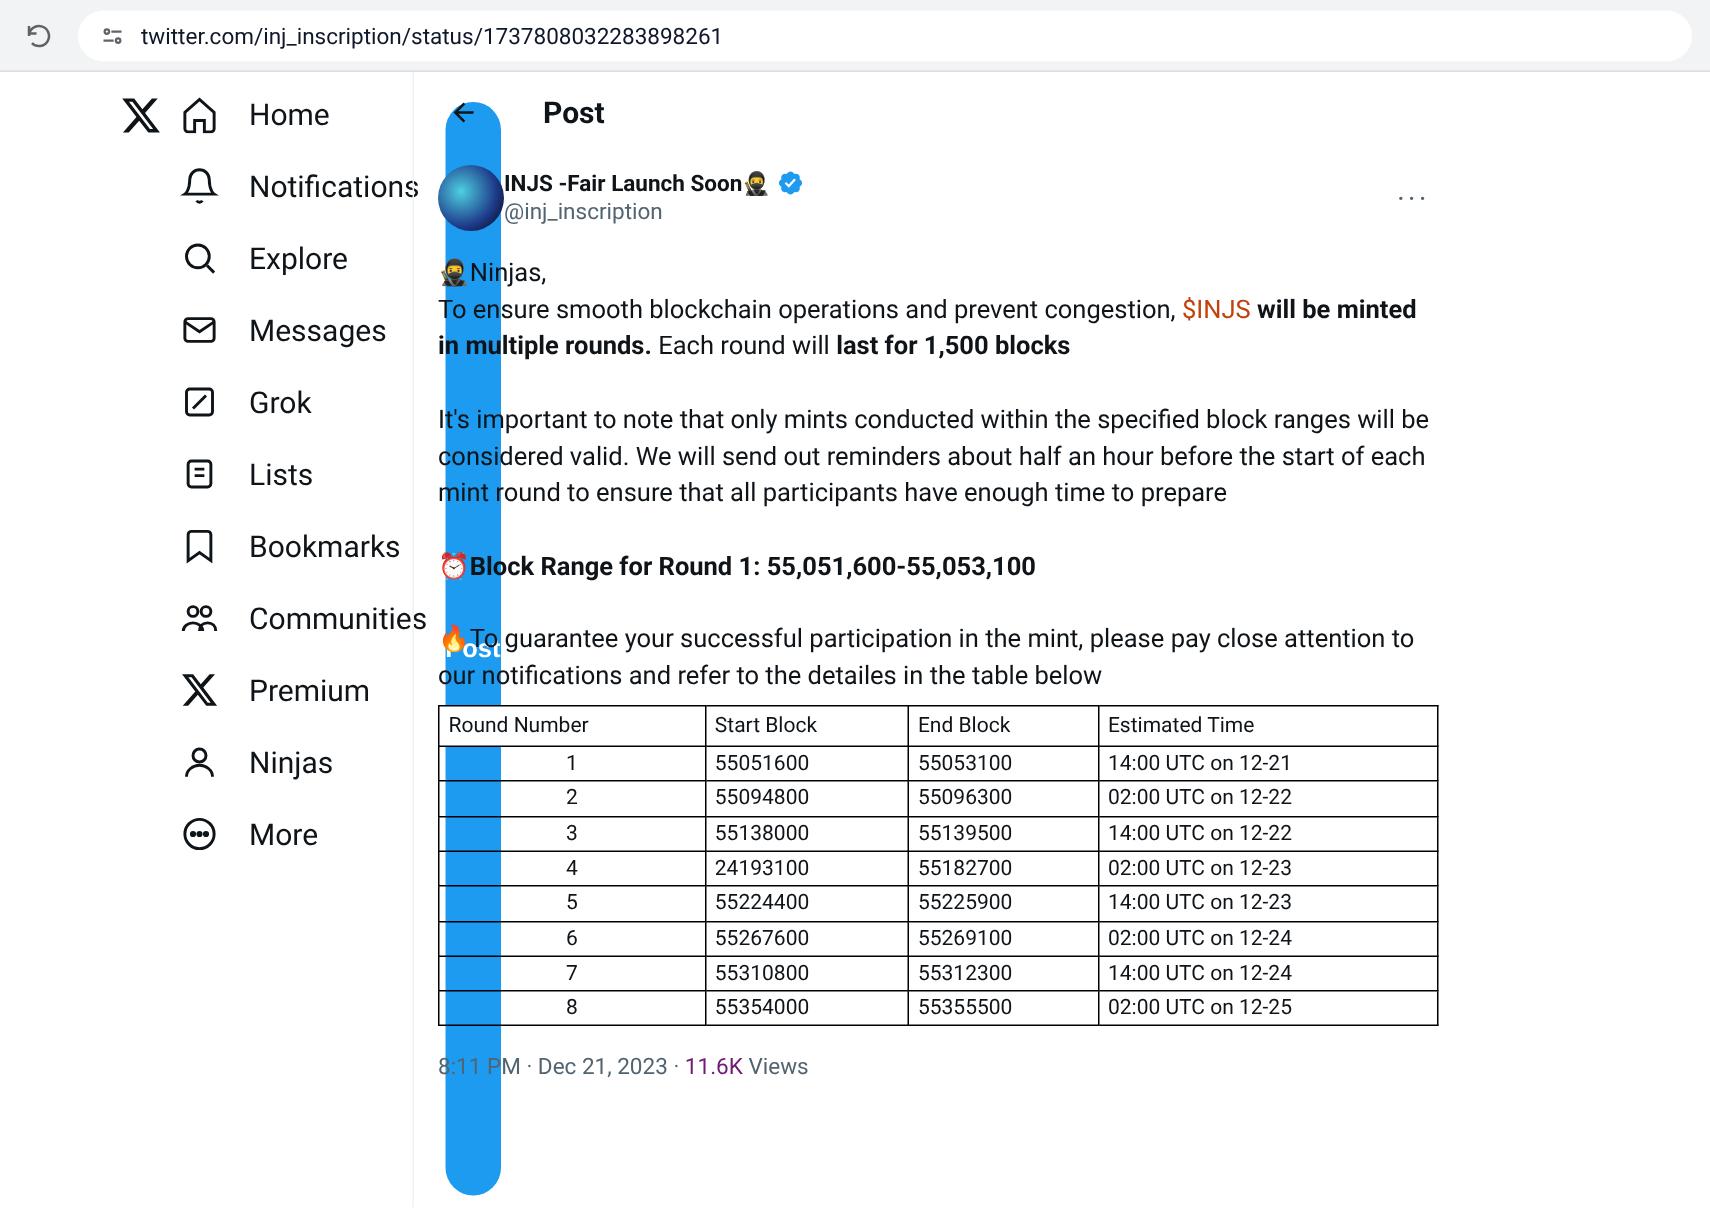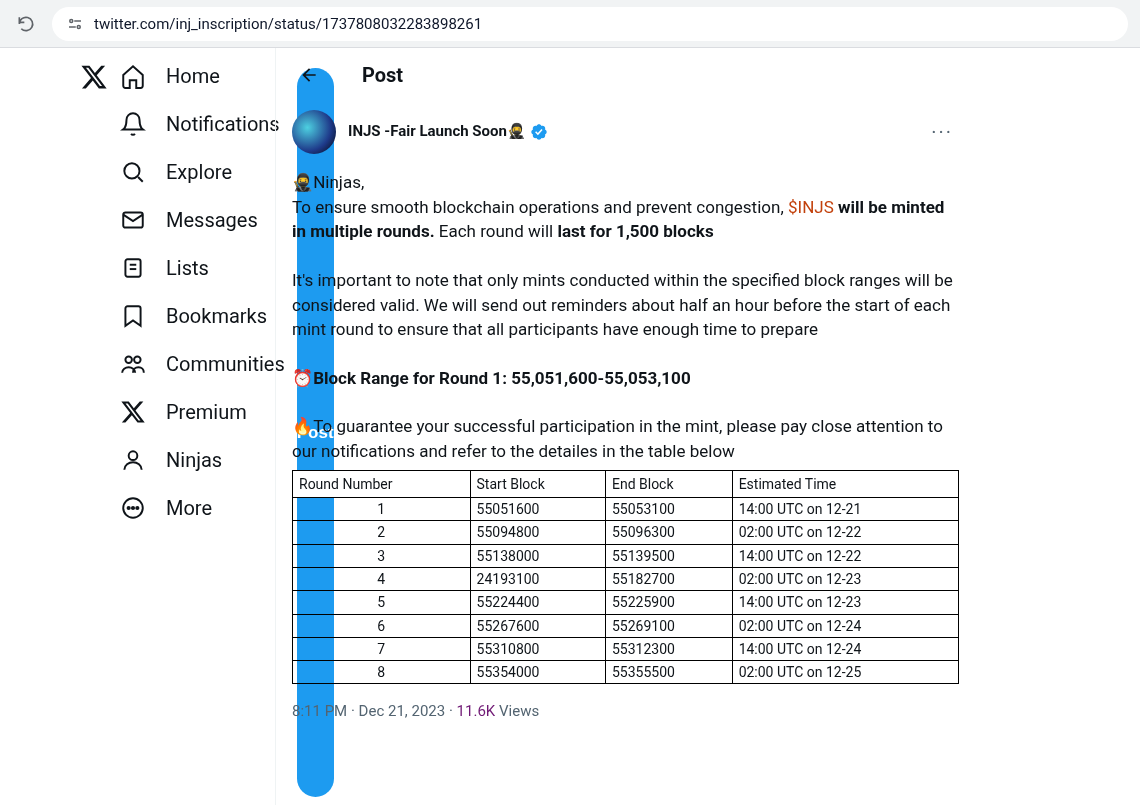--- a/index.html
+++ b/index.html
@@ -15,21 +15,21 @@
 .logo svg { width: 28px; height: 28px; fill: #0f1419; }
 .nav-item { display: flex; align-items: center; gap: 20px; padding: 11px 12px; border-radius: 9999px; cursor: pointer; font-size: 20px; color: #0f1419; }
 .nav-item svg { width: 26px; height: 26px; fill: none; stroke: #0f1419; stroke-width: 1.8; flex-shrink: 0; }
 .post-btn { background: #1d9bf0; color: #fff; border: none; border-radius: 9999px; font-size: 17px; font-weight: 700; padding: 14px 0; margin: 16px 8px 0 0; width: 230px; cursor: pointer; }
 .main { flex: 1; border-left: 1px solid #eff3f4; max-width: 700px; }
 .main-header { display: flex; align-items: center; gap: 36px; padding: 10px 16px; }
 .back-btn { width: 34px; height: 34px; border-radius: 50%; display: flex; align-items: center; justify-content: center; cursor: pointer; }
 .back-btn svg { width: 20px; height: 20px; fill: #0f1419; }
 .main-title { font-size: 20px; font-weight: 700; }
 .post { padding: 8px 16px 16px 16px; }
-.post-head { display: flex; align-items: center; gap: 12px; margin-bottom: 16px; justify-content: space-between; }
+.post-head { display: flex; align-items: center; margin-bottom: 16px; justify-content: space-between; }
 .avatar { width: 44px; height: 44px; border-radius: 50%; background: radial-gradient(circle at 35% 40%, #4dd0e1 0%, #1e3a8a 60%, #000 100%); flex-shrink: 0; }
 .author { flex: 1; line-height: 1.3; }
 .author-name { font-weight: 700; font-size: 15px; display: flex; align-items: center; gap: 4px; }
 .verified { width: 18px; height: 18px; fill: #1d9bf0; }
 .author-handle { color: #536471; font-size: 15px; }
 .more-btn { color: #536471; font-size: 20px; letter-spacing: 2px; cursor: pointer; padding: 0 6px; }
 .post-body { font-size: 17px; line-height: 1.45; color: #0f1419; }
 .post-body p { margin-bottom: 24px; }
 .post-body p:last-of-type { margin-bottom: 6px; }
 .ticker { color: #c2410c; }
@@ -92,20 +92,27 @@
         </div>
         <div class="nav-item">
           <svg viewBox="0 0 24 24">
             <rect x="3" y="5" width="18" height="14" rx="2"></rect>
             <polyline points="3,7 12,13 21,7"></polyline>
           </svg>
           <span>Messages</span>
         </div>
         <div class="nav-item">
           <svg viewBox="0 0 24 24">
+            <rect x="4" y="4" width="16" height="16" rx="2"></rect>
+            <line x1="8" y1="16" x2="16" y2="8"></line>
+          </svg>
+          <span>Grok</span>
+        </div>
+        <div class="nav-item">
+          <svg viewBox="0 0 24 24">
             <rect x="5" y="4" width="14" height="16" rx="2"></rect>
             <line x1="9" y1="9" x2="15" y2="9"></line>
             <line x1="9" y1="13" x2="15" y2="13"></line>
           </svg>
           <span>Lists</span>
         </div>
         <div class="nav-item">
           <svg viewBox="0 0 24 24">
             <path d="M19 21l-7-5-7 5V5a2 2 0 0 1 2-2h10a2 2 0 0 1 2 2z"></path>
           </svg>
@@ -159,20 +166,21 @@
     <article class="post">
       <div class="post-head">
         <div class="avatar"></div>
         <div class="author">
           <div class="author-name">
             <span>INJS -Fair Launch Soon🥷</span>
             <svg class="verified" viewBox="0 0 24 24">
                 <path d="M22.25 12c0-1.43-.88-2.67-2.19-3.34.46-1.39.2-2.9-.81-3.91s-2.52-1.27-3.91-.81c-.66-1.31-1.91-2.19-3.34-2.19s-2.67.88-3.33 2.19c-1.4-.46-2.91-.2-3.92.81s-1.26 2.52-.8 3.91c-1.31.67-2.2 1.91-2.2 3.34s.89 2.67 2.2 3.34c-.46 1.39-.21 2.9.8 3.91s2.52 1.26 3.91.81c.67 1.31 1.91 2.19 3.34 2.19s2.68-.88 3.34-2.19c1.39.45 2.9.2 3.91-.81s1.27-2.52.81-3.91c1.31-.67 2.19-1.91 2.19-3.34zm-11.71 4.2L6.8 12.46l1.41-1.42 2.26 2.26 4.8-5.23 1.47 1.36-6.2 6.77z"></path>
               </svg>
           </div>
+          <div class="author-handle">@inj_inscription</div>
         </div>
         <div class="more-btn">···</div>
       </div>
 
       <div class="post-body">
         <p>
           <span>🥷Ninjas,</span><br>
           <span>To ensure smooth blockchain operations and prevent congestion, </span><span class="ticker">$INJS</span><b> will be minted in multiple rounds.</b><span> Each round will </span><b>last for 1,500 blocks</b>
         </p>
         <p>It's important to note that only mints conducted within the specified block ranges will be considered valid. We will send out reminders about half an hour before the start of each mint round to ensure that all participants have enough time to prepare</p>

